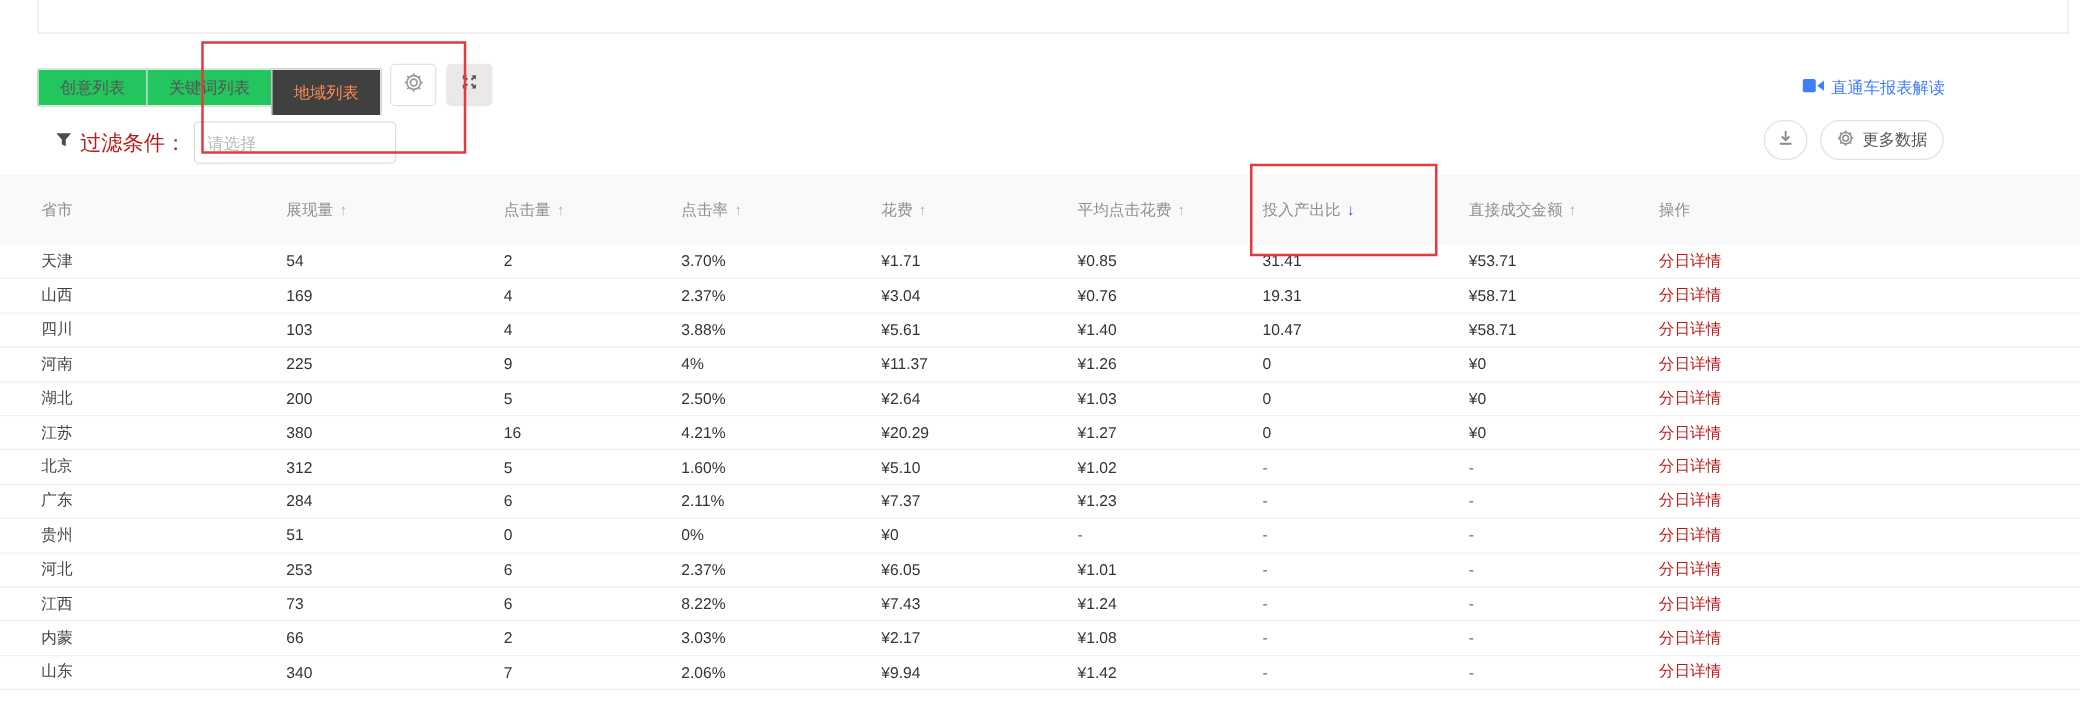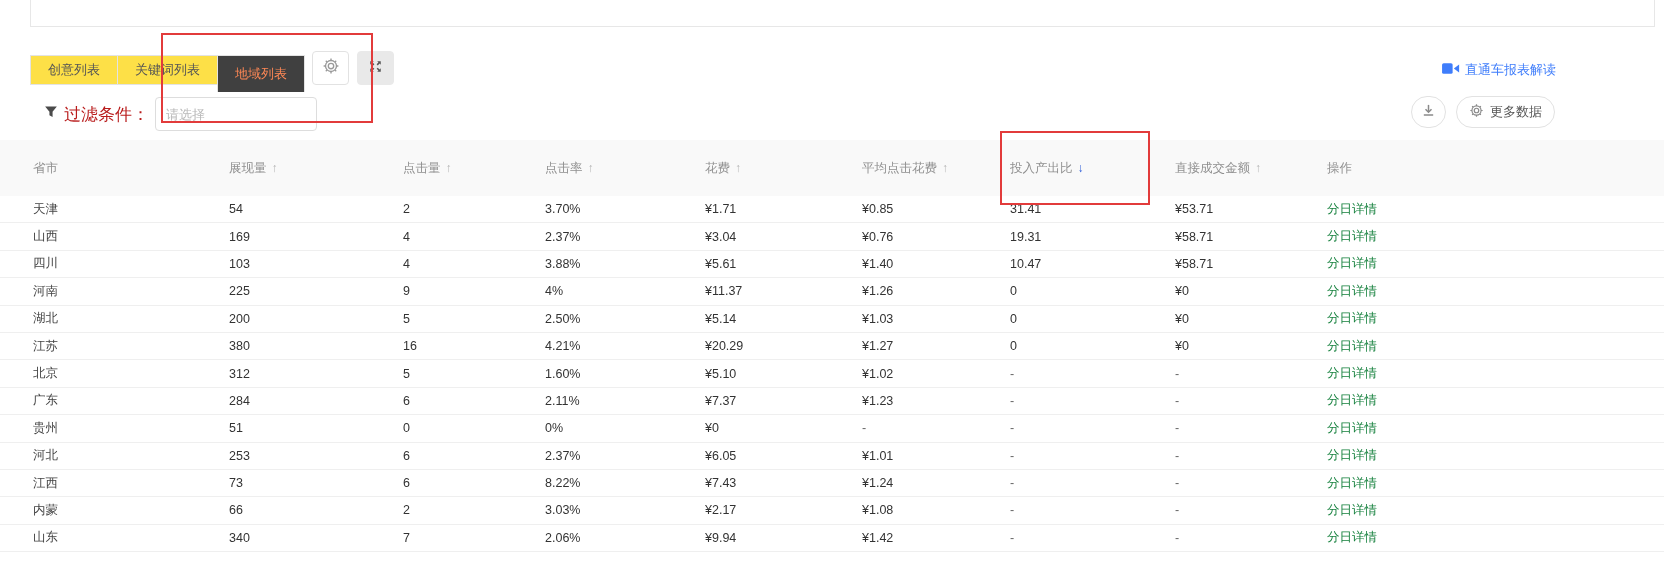--- a/index.html
+++ b/index.html
@@ -11,21 +11,21 @@
   .stage { position:absolute; inset:0; }
 
   
   .top-panel { position:absolute; left:30px; top:-14px; width:1625px; height:41px;
     background:#fff; border:1px solid #e7e7e7; }
 
   
   .tabbar { position:absolute; left:30px; top:51px; display:flex; align-items:flex-start; }
   .tabs { display:flex; align-items:flex-start; }
   .tab { margin-top:4px; height:30px; padding:0 17px; display:flex; align-items:center;
-    background:#fde047; border:1px solid #e3e3e3; margin-right:-1px; font-size:13px;
+    background:#22c55e; border:1px solid #e3e3e3; margin-right:-1px; font-size:13px;
     color:#555; cursor:pointer; white-space:nowrap; }
   .tab.active { background:#404040; color:#ff8855; height:37px; border-bottom:none; z-index:2; }
   .icon-btn { width:37px; height:34px; margin-left:8px; border:1px solid #e2e2e2;
     border-radius:4px; background:#fff; display:flex; align-items:center; justify-content:center;
     cursor:pointer; }
   .icon-btn.expand { background:#e9e9e9; border-color:#e9e9e9; }
 
   
   .report-link { position:absolute; top:61px; right:108px; display:flex; align-items:center;
     gap:5px; color:#3f7dfb; font-size:13px; cursor:pointer; }
@@ -49,21 +49,21 @@
   .table { position:absolute; left:0; top:140px; width:1664px; }
   .grid { display:grid; grid-template-columns:196px 174px 142px 160px 157px 148px 165px 152px 1fr;
     padding-left:33px; align-items:center; }
   .thead { height:56px; background:#f9f9f9; font-size:12.5px; color:#8f8f8f; }
   .th { display:flex; align-items:center; }
   .arr { margin-left:5px; font-size:12px; color:#b5b5b5; }
   .arr.down { color:#2b5cd9; font-weight:bold; }
   .trow { height:27.4px; border-bottom:1px solid #efefef; font-size:12.5px; color:#333; }
   .cell.province { color:#444; }
   .cell.dash { color:#666; }
-  .detail-link { color:#15803d; font-size:12.5px; cursor:pointer; text-decoration:none;text-align:right; }
+  .detail-link { color:#b91c1c; font-size:12.5px; cursor:pointer; text-decoration:none;text-align:right; }
 
   
   .anno { position:absolute; border:2px solid #e23b3b; background:transparent;
     pointer-events:none; z-index:10; }
 </style>
 </head>
 <body>
 
 <div class="stage">
 
@@ -222,21 +222,21 @@
           <div class="cell ">¥1.26</div>
           <div class="cell ">0</div>
           <div class="cell ">¥0</div>
           <div class="cell"><a class="detail-link">分日详情</a></div>
         </div>
         <div class="grid trow">
           <div class="cell province">湖北</div>
           <div class="cell ">200</div>
           <div class="cell ">5</div>
           <div class="cell ">2.50%</div>
-          <div class="cell ">¥5.14</div>
+          <div class="cell ">¥2.64</div>
           <div class="cell ">¥1.03</div>
           <div class="cell ">0</div>
           <div class="cell ">¥0</div>
           <div class="cell"><a class="detail-link">分日详情</a></div>
         </div>
         <div class="grid trow">
           <div class="cell province">江苏</div>
           <div class="cell ">380</div>
           <div class="cell ">16</div>
           <div class="cell ">4.21%</div>

